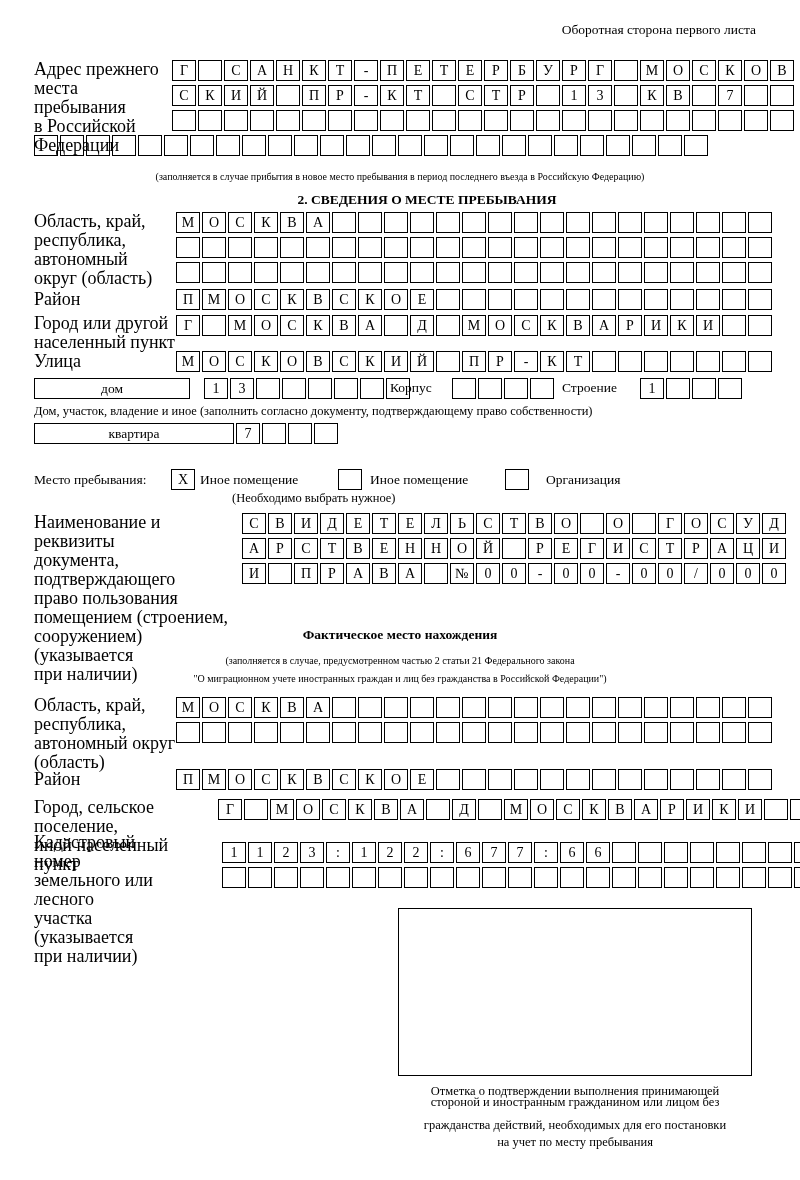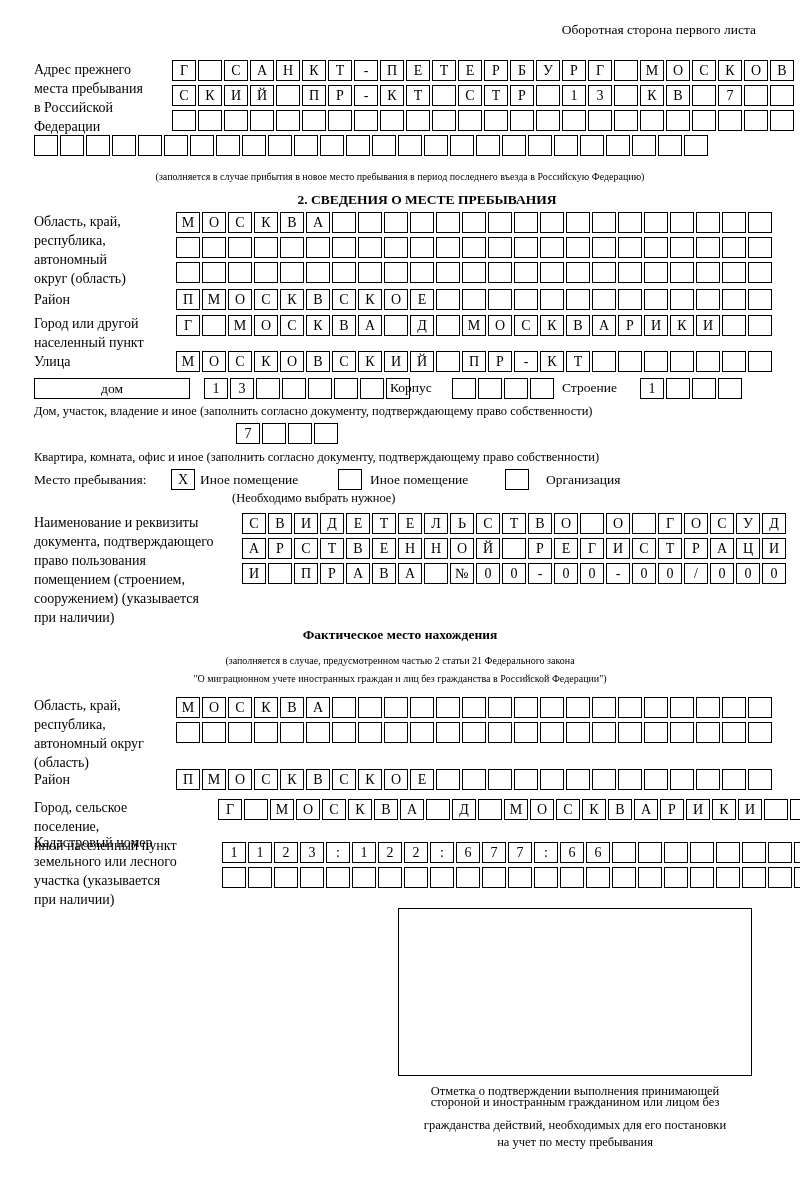--- a/index.html
+++ b/index.html
@@ -21,21 +21,21 @@
     height: 1180px;
   }
   .hdr-right {
     position: absolute;
     top: 22px;
     right: 44px;
     font-size: 13.5px;
   }
   .lbl {
     position: absolute;
-    font-size: 14px;
+    font-size: 18px;
     line-height: 19px;
     white-space: pre-line;
   }
   .lbl.small { font-size: 12.5px; }
   .boxrow {
     position: absolute;
     display: flex;
   }
   .cell {
     width: 24px;
@@ -393,27 +393,27 @@
     </div>
   <div class="plain" style="left:562px; top:378px;">Строение</div>
   <div class="boxrow" id="s2-stroenie" style="left:640px; top:378px;">
       <div class="cell">1</div>
       <div class="cell"></div>
       <div class="cell"></div>
       <div class="cell"></div>
     </div>
   <div class="lbl small" style="left:34px; top:402px;">Дом, участок, владение и иное (заполнить согласно документу, подтверждающему право собственности)</div>
 
+  <div class="wide-field" style="left:34px; top:423px; width:200px;">квартира</div>
   <div class="boxrow" id="s2-flat" style="left:236px; top:423px;">
       <div class="cell">7</div>
       <div class="cell"></div>
       <div class="cell"></div>
       <div class="cell"></div>
     </div>
-  <div class="lbl small" style="left:34px; top:448px;">Квартира, комната, офис и иное (заполнить согласно документу, подтверждающему право собственности)</div>
 
   <div class="plain" style="left:34px; top:470px;">Место пребывания:</div>
   <div class="cell" style="position:absolute; left:171px; top:469px;">X</div>
   <div class="plain" style="left:200px; top:470px;">Иное помещение</div>
   <div class="cell" style="position:absolute; left:338px; top:469px;"></div>
   <div class="plain" style="left:370px; top:470px;">Иное помещение</div>
   <div class="cell" style="position:absolute; left:505px; top:469px;"></div>
   <div class="plain" style="left:546px; top:470px;">Организация</div>
   <div class="lbl small" style="left:232px; top:489px;">(Необходимо выбрать нужное)</div>
 

